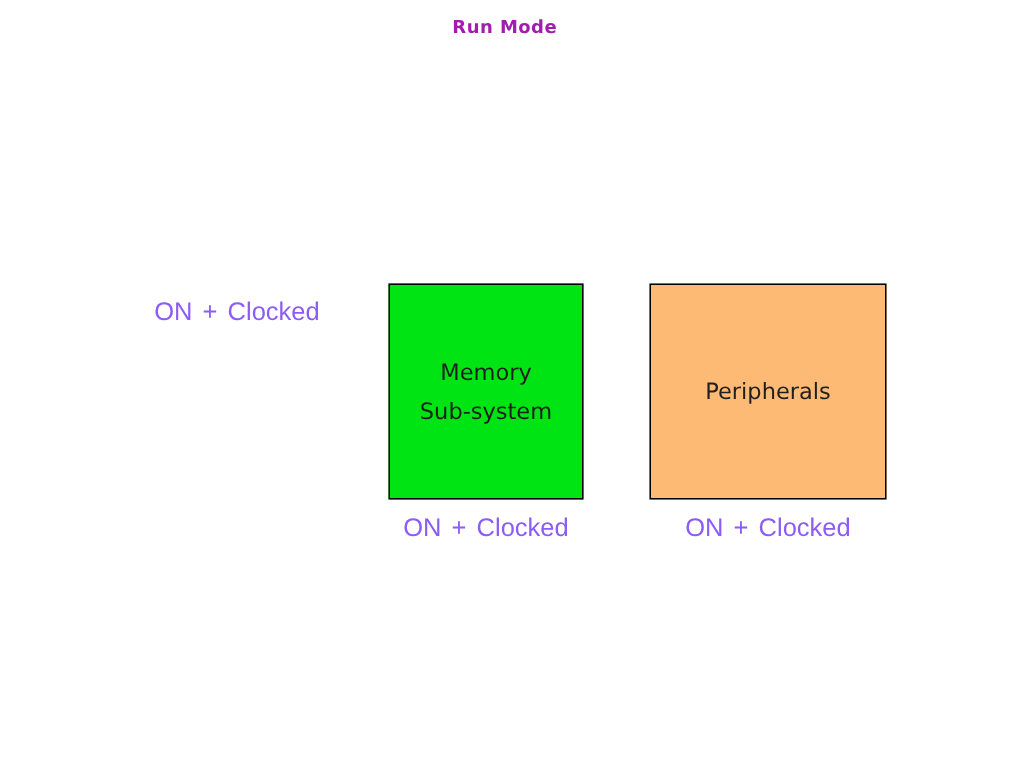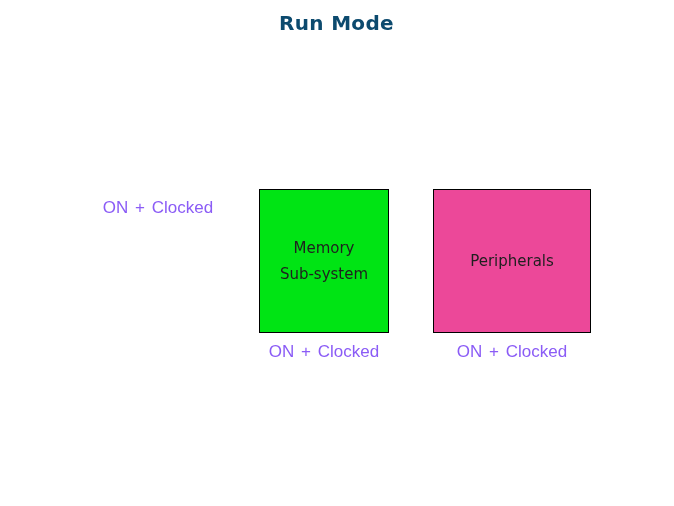--- a/index.html
+++ b/index.html
@@ -16,22 +16,22 @@
     font-family: "DejaVu Sans", sans-serif;
   }
   .slide-title {
     position: absolute;
     top: 11px;
     left: 0;
     width: 673px;
     text-align: center;
     font-family: "DejaVu Sans", sans-serif;
     font-weight: bold;
-    font-size: 20px;
-    color: #0c4a6e;
+    font-size: 12px;
+    color: #a21caf;
     letter-spacing: 0.3px;
   }
   .block-group {
     position: absolute;
     top: 189px;
   }
   .block-group.g0 { left: 82px;  width: 152px; }
   .block-group.g1 { left: 259px; width: 130px; }
   .block-group.g2 { left: 433px; width: 158px; }
   .block {
@@ -75,19 +75,19 @@
 
   <div class="block-group g1">
     <div class="block" style="background: rgb(0, 228, 20); border-color: rgb(0, 0, 0);">
       <span class="block-label">Memory
 Sub-system</span>
     </div>
     <div class="block-status">ON + Clocked</div>
   </div>
 
   <div class="block-group g2">
-    <div class="block" style="background: #ec4899; border-color: rgb(0, 0, 0);">
+    <div class="block" style="background: #fdba74; border-color: rgb(0, 0, 0);">
       <span class="block-label">Peripherals</span>
     </div>
     <div class="block-status">ON + Clocked</div>
   </div>
 
 </div>
 
 </body></html>

